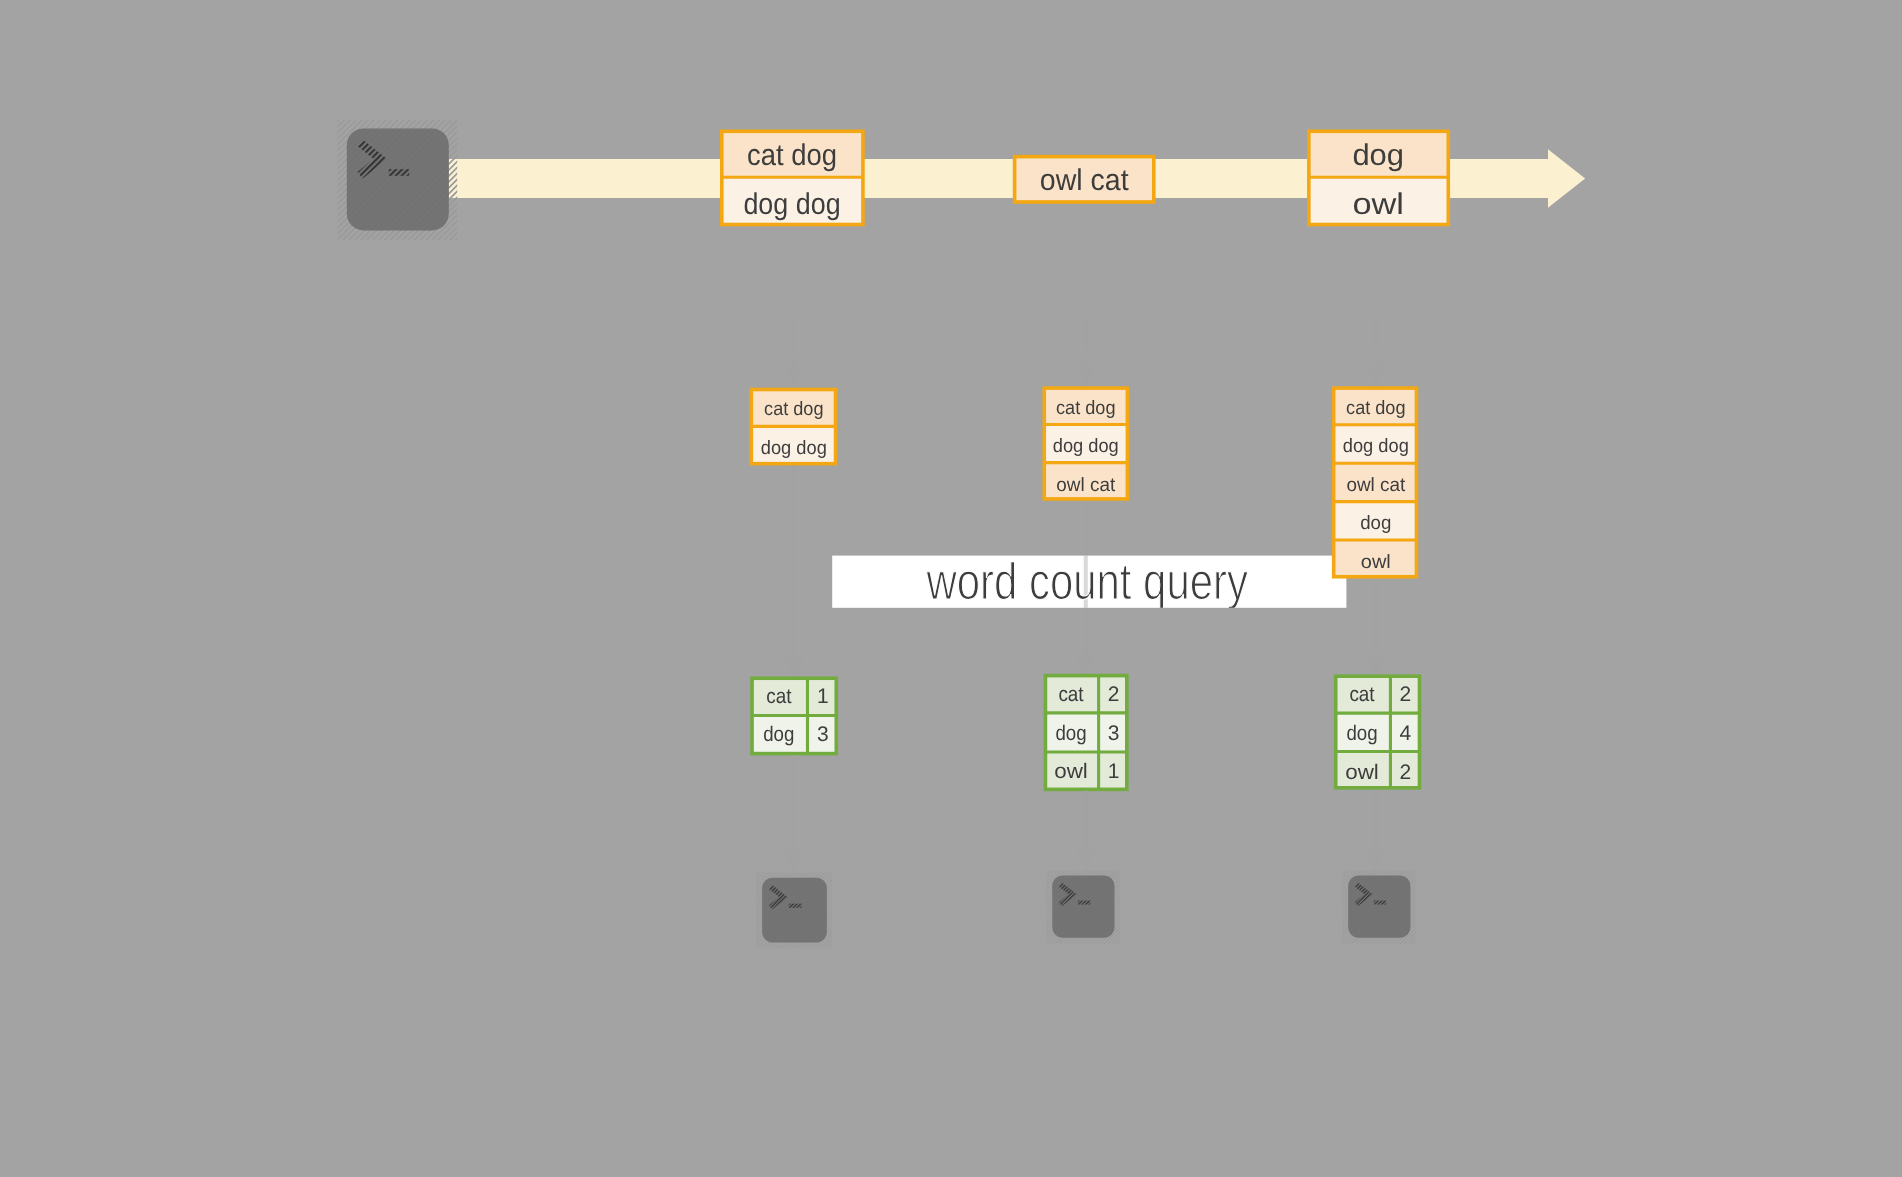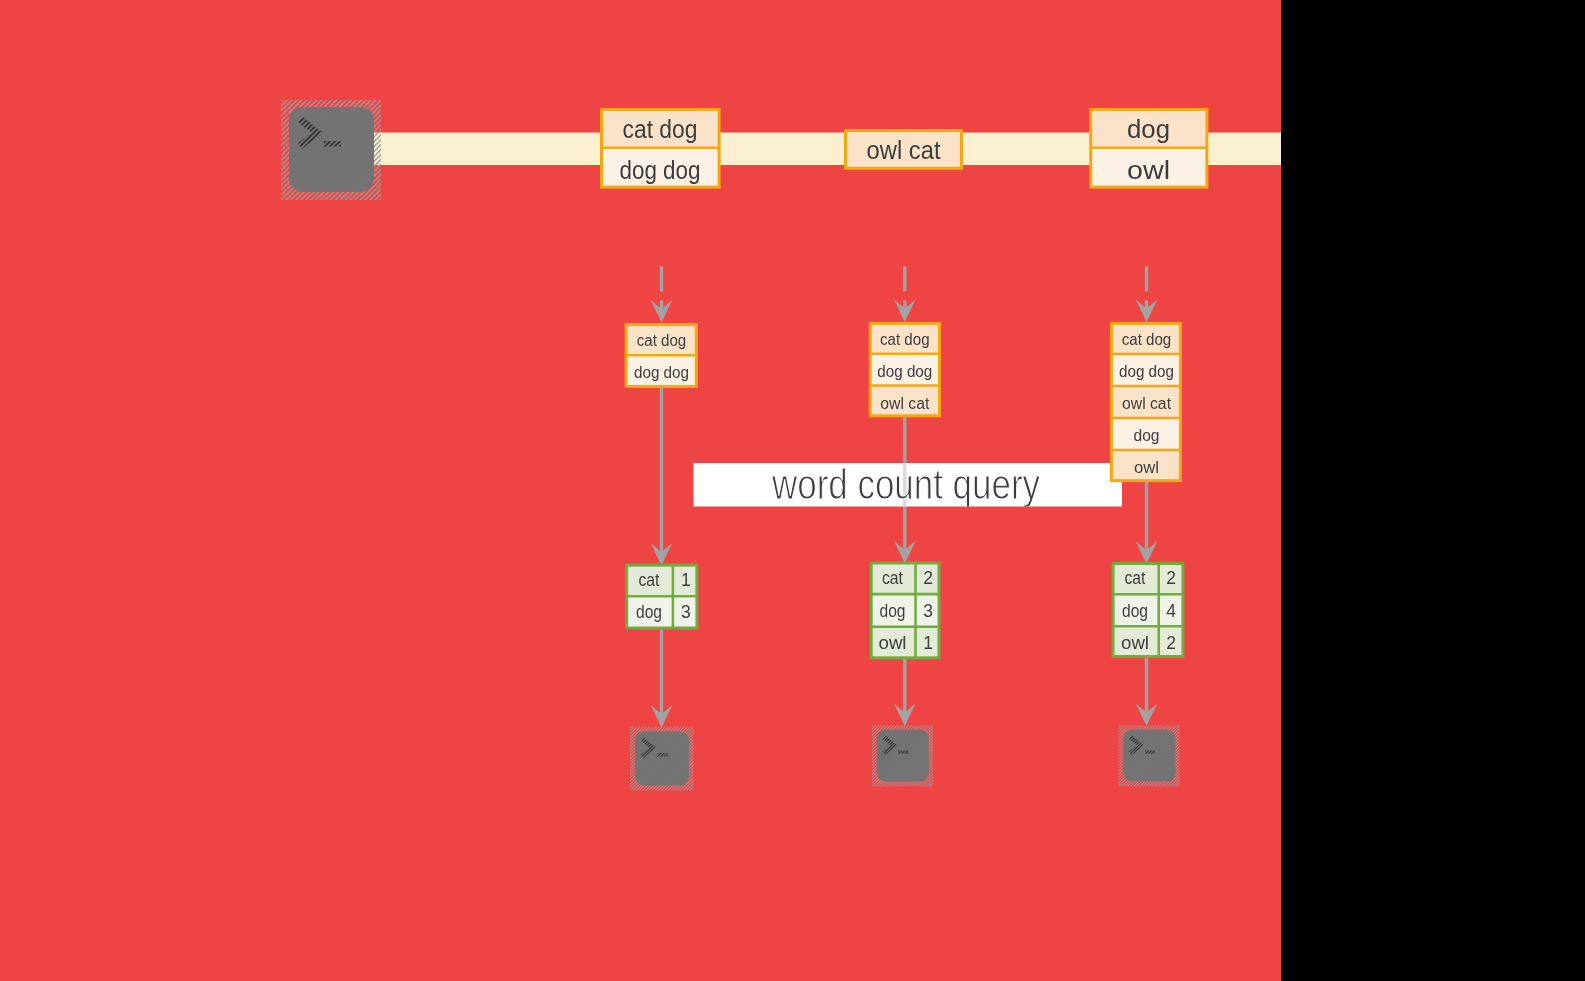--- a/index.html
+++ b/index.html
@@ -1,16 +1,16 @@
 <!DOCTYPE html>
 <html><head>
 <meta charset="utf-8">
 <style>
   html,body{margin:0;padding:0;background:#000;}
-  #c{position:relative;width:1281px;height:981px;background:#ef4444;overflow:hidden;}
+  #c{position:relative;width:1585px;height:981px;background:#a3a3a3;overflow:hidden;}
   svg{display:block;}
   text{font-family:"Liberation Sans",sans-serif;fill:#3d3d3d;}
 </style>
 </head>
 <body>
 <div id="c">
 <svg width="1585" height="981" viewBox="0 0 1585 981">
 <defs>
   <pattern id="hlight" width="3.5" height="3.5" patternUnits="userSpaceOnUse" patternTransform="rotate(45)">
     <rect x="0" y="0" width="1.4" height="3.5" fill="#9a9a9a"></rect>

